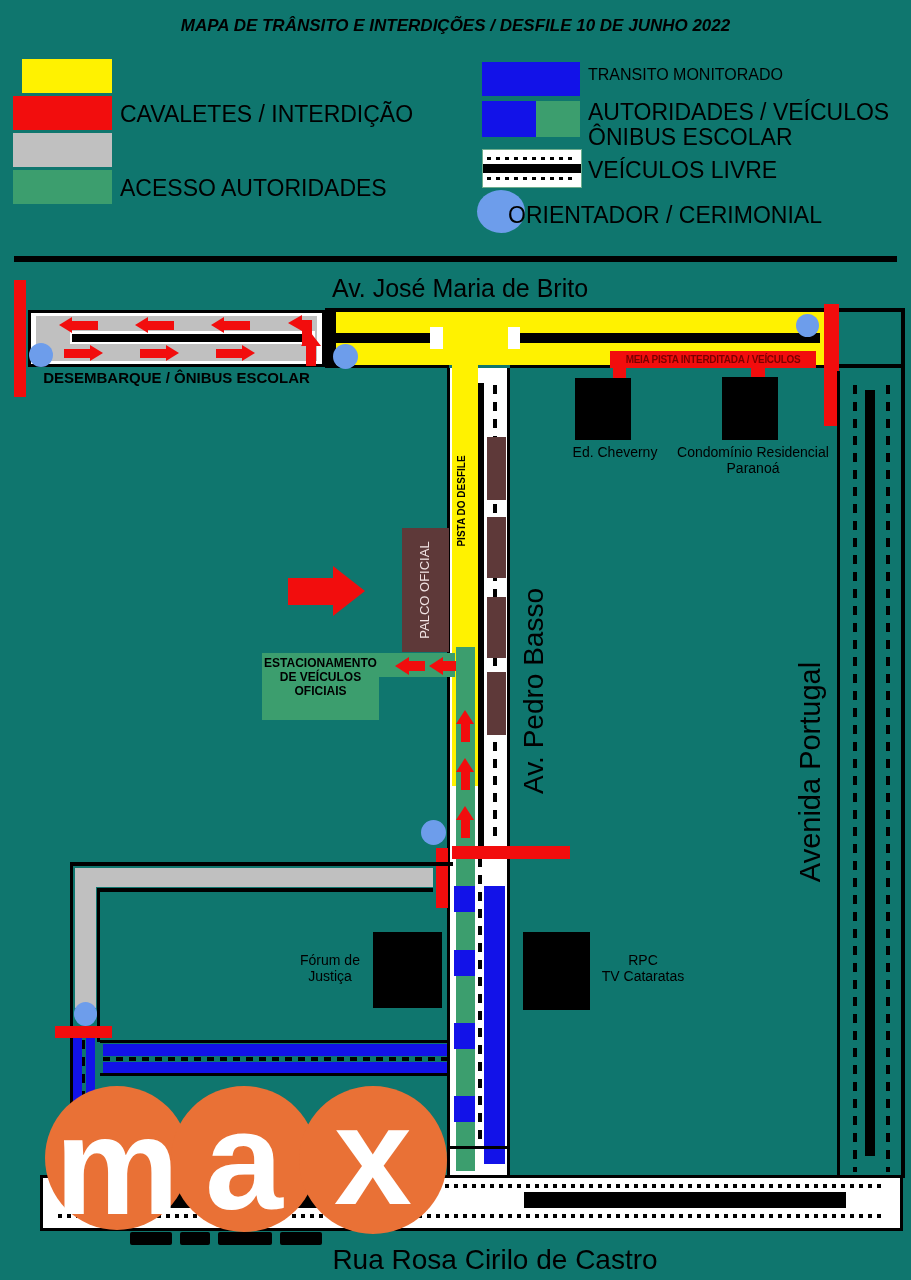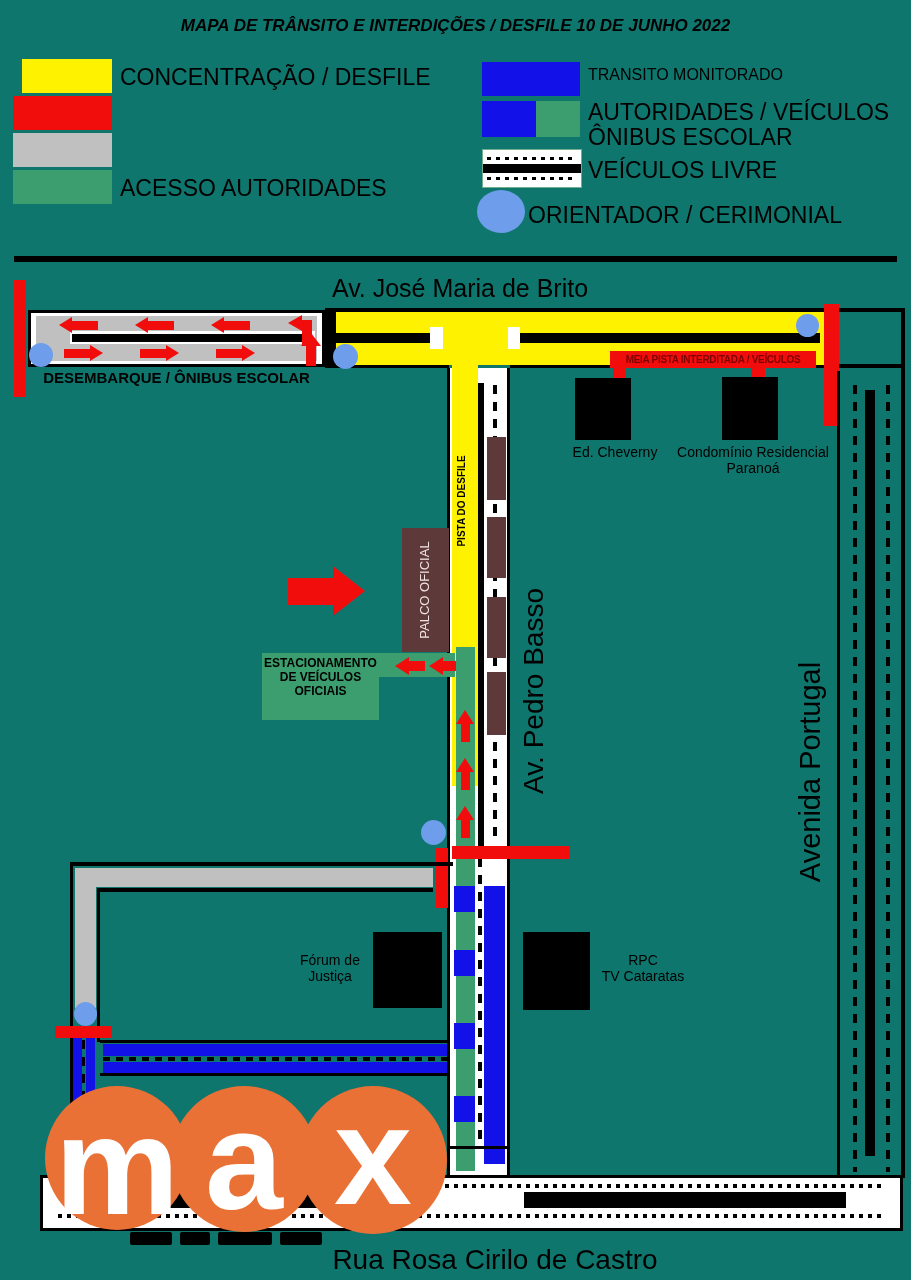--- a/index.html
+++ b/index.html
@@ -25,40 +25,40 @@
 
 <div id="stage">
 
   <div class="abs ctr lbl" style="left:0;top:16;width:911px;top:16px;font:italic bold 17px 'Liberation Sans',sans-serif;">MAPA DE TRÂNSITO E INTERDIÇÕES / DESFILE 10 DE JUNHO 2022</div>
 
   <div class="abs bg-yellow" style="left:22px;top:59px;width:90px;height:34px;"></div>
   <div class="abs bg-red" style="left:13px;top:96px;width:99px;height:34px;"></div>
   <div class="abs bg-gray" style="left:13px;top:133px;width:99px;height:34px;"></div>
   <div class="abs bg-green" style="left:13px;top:170px;width:99px;height:34px;"></div>
 
-  <div class="abs lbl" style="left:120px;top:64px;font-size:23px;">CONCENTRAÇÃO / DESFILE</div>
+  <div class="abs lbl" style="left:120px;top:101px;font-size:23px;">CAVALETES / INTERDIÇÃO</div>
   <div class="abs lbl" style="left:120px;top:175px;font-size:23px;">ACESSO AUTORIDADES</div>
 
   <div class="abs bg-blue" style="left:482px;top:62px;width:98px;height:34px;"></div>
   <div class="abs lbl" style="left:588px;top:66px;font-size:16px;">TRANSITO MONITORADO</div>
 
   <div class="abs bg-blue" style="left:482px;top:101px;width:54px;height:36px;"></div>
   <div class="abs bg-green" style="left:536px;top:101px;width:44px;height:36px;"></div>
   <div class="abs lbl" style="left:588px;top:99px;font-size:23px;">AUTORIDADES / VEÍCULOS</div>
   <div class="abs lbl" style="left:588px;top:124px;font-size:23px;">ÔNIBUS ESCOLAR</div>
 
   <div class="abs bg-white" style="left:482px;top:149px;width:98px;height:37px;border:1px solid var(--road-symbol-border);">
     <div class="abs hdot" style="left:4px;top:7px;width:88px;height:3px;"></div>
     <div class="abs bg-black" style="left:0;top:14px;width:98px;height:9px;"></div>
     <div class="abs hdot" style="left:4px;top:27px;width:88px;height:3px;"></div>
   </div>
   <div class="abs lbl" style="left:588px;top:157px;font-size:23px;">VEÍCULOS LIVRE</div>
 
   <div class="abs circle" style="left:477px;top:190px;width:48px;height:43px;"></div>
-  <div class="abs lbl" style="left:528px;top:202px;font-size:23px;text-align:right;">ORIENTADOR / CERIMONIAL</div>
+  <div class="abs lbl" style="left:508px;top:202px;font-size:23px;text-align:right;">ORIENTADOR / CERIMONIAL</div>
 
   <div class="abs bg-black" style="left:14px;top:256px;width:883px;height:6px;"></div>
 
   <div class="abs ctr lbl" style="left:230px;top:274px;width:460px;font-size:25px;">Av. José Maria de Brito</div>
 
   <div class="abs bg-red" style="left:14px;top:280px;width:12px;height:117px;"></div>
 
   <div class="abs bg-white" style="left:28px;top:310px;width:297px;height:57px;border:3px solid #000;box-sizing:border-box;"></div>
   <div class="abs bg-gray" style="left:36px;top:316px;width:281px;height:45px;"></div>
   <div class="abs bg-white" style="left:70px;top:331px;width:245px;height:13px;"></div>

